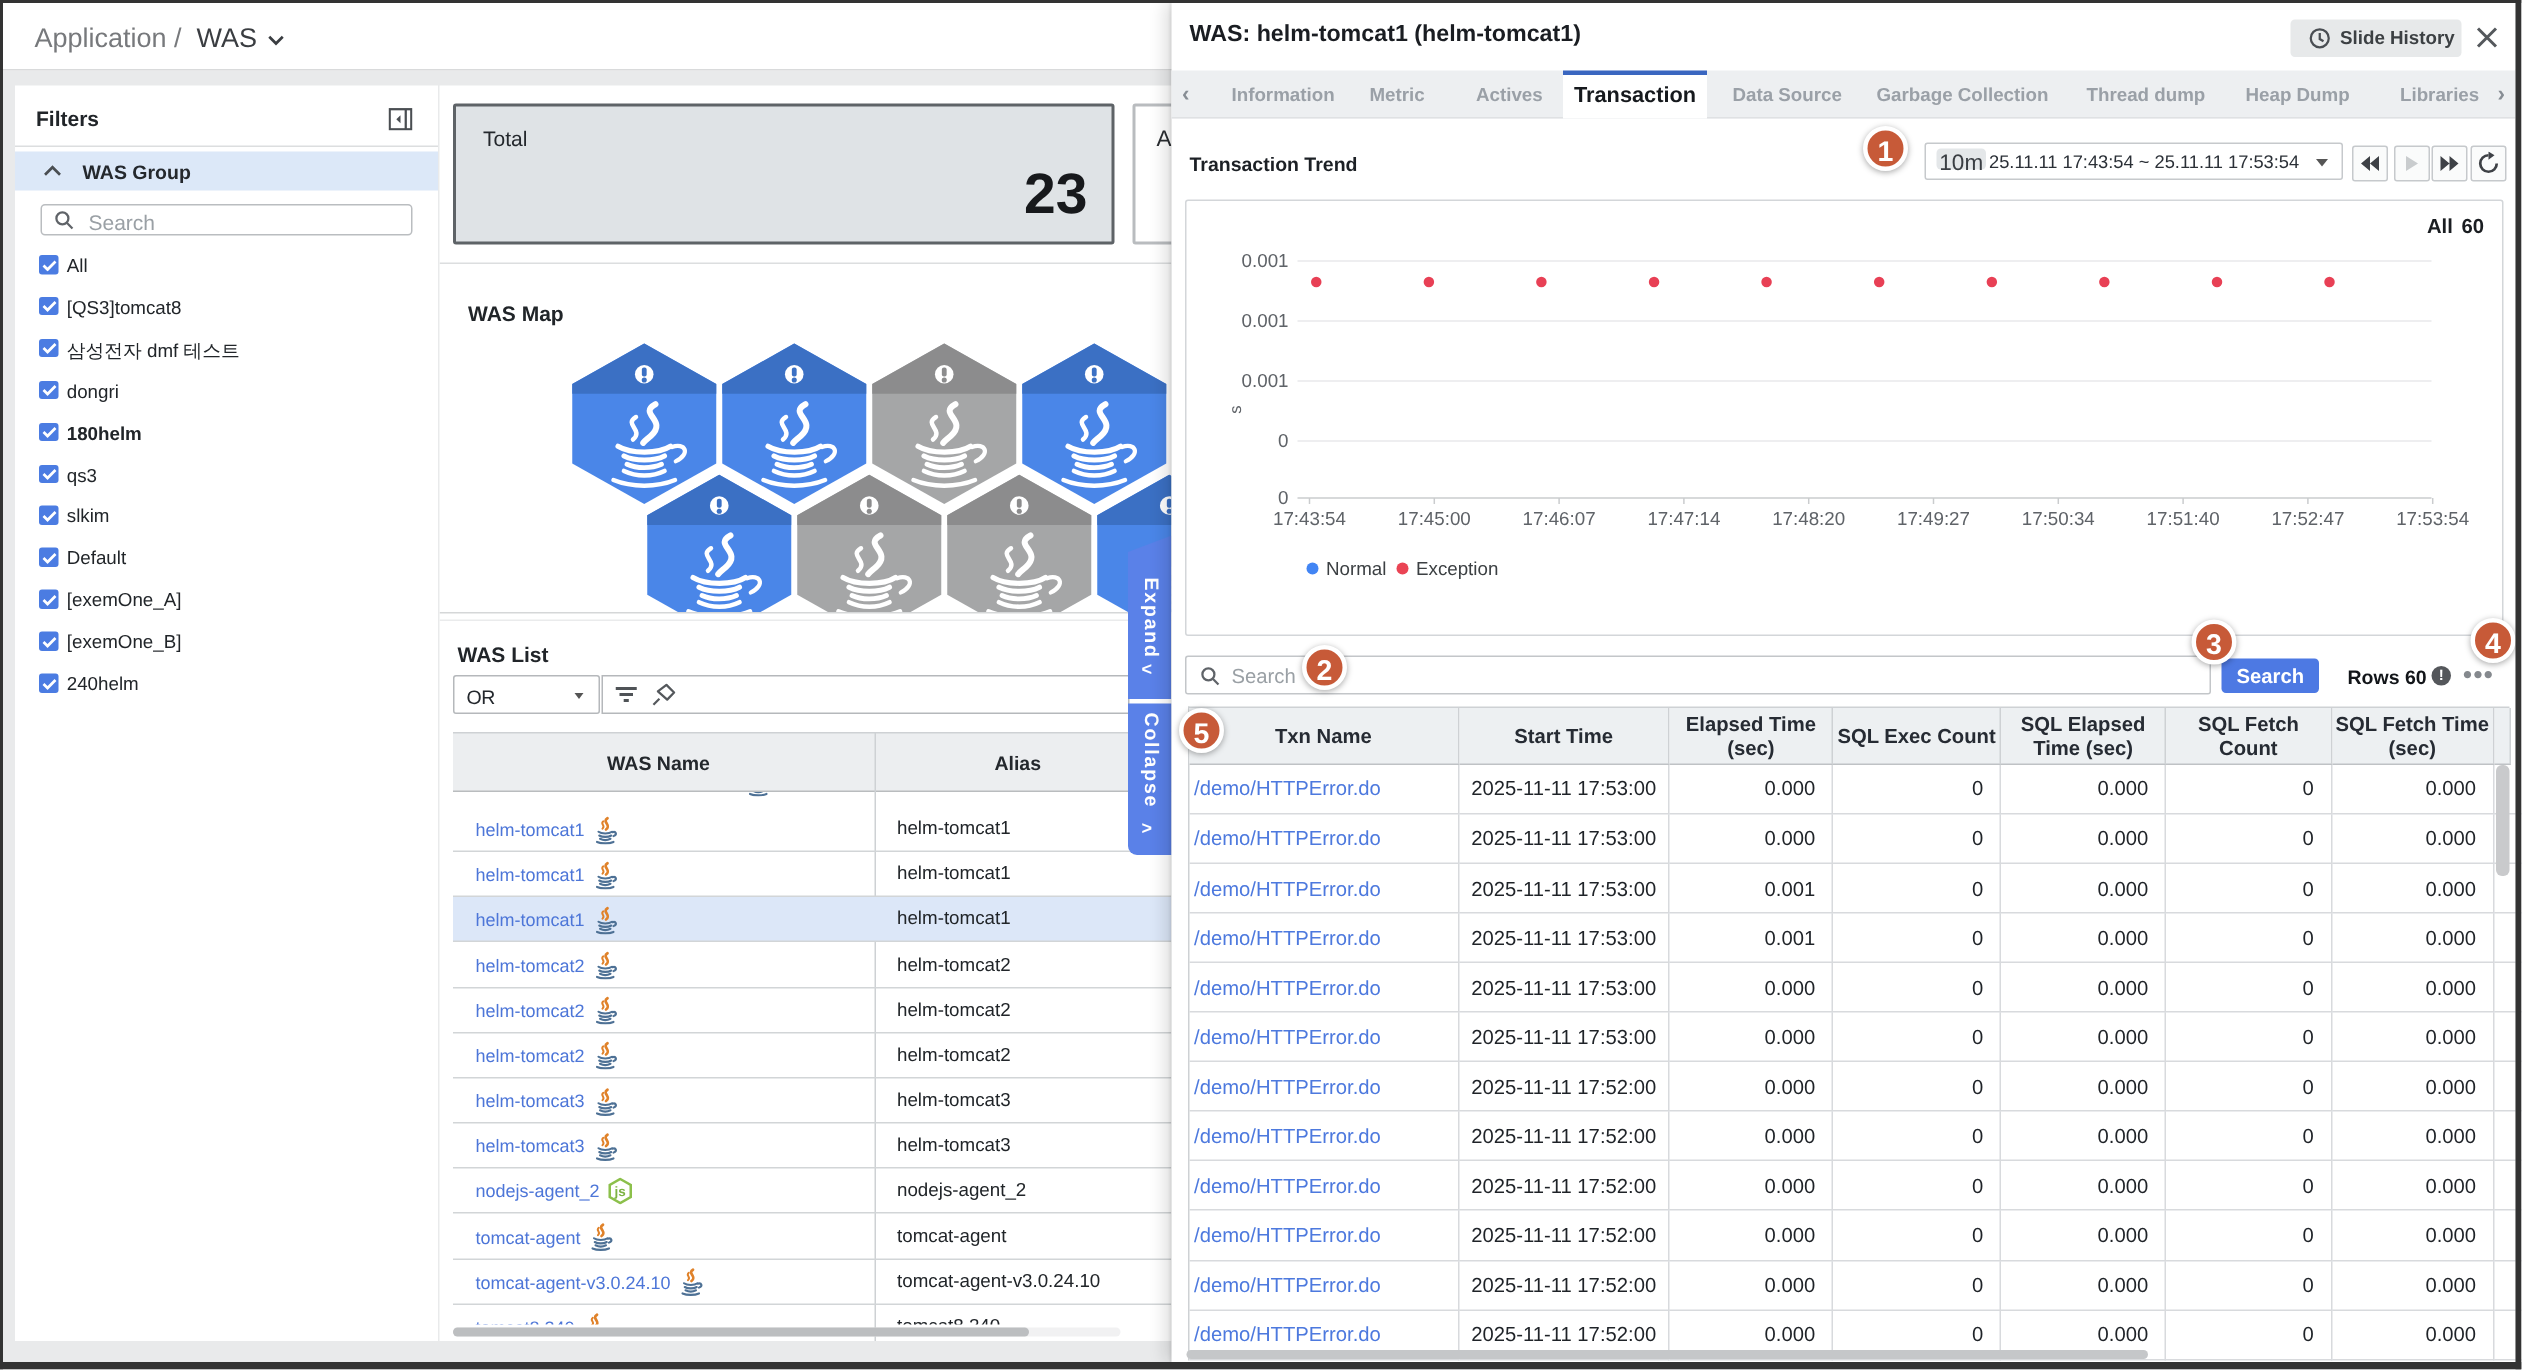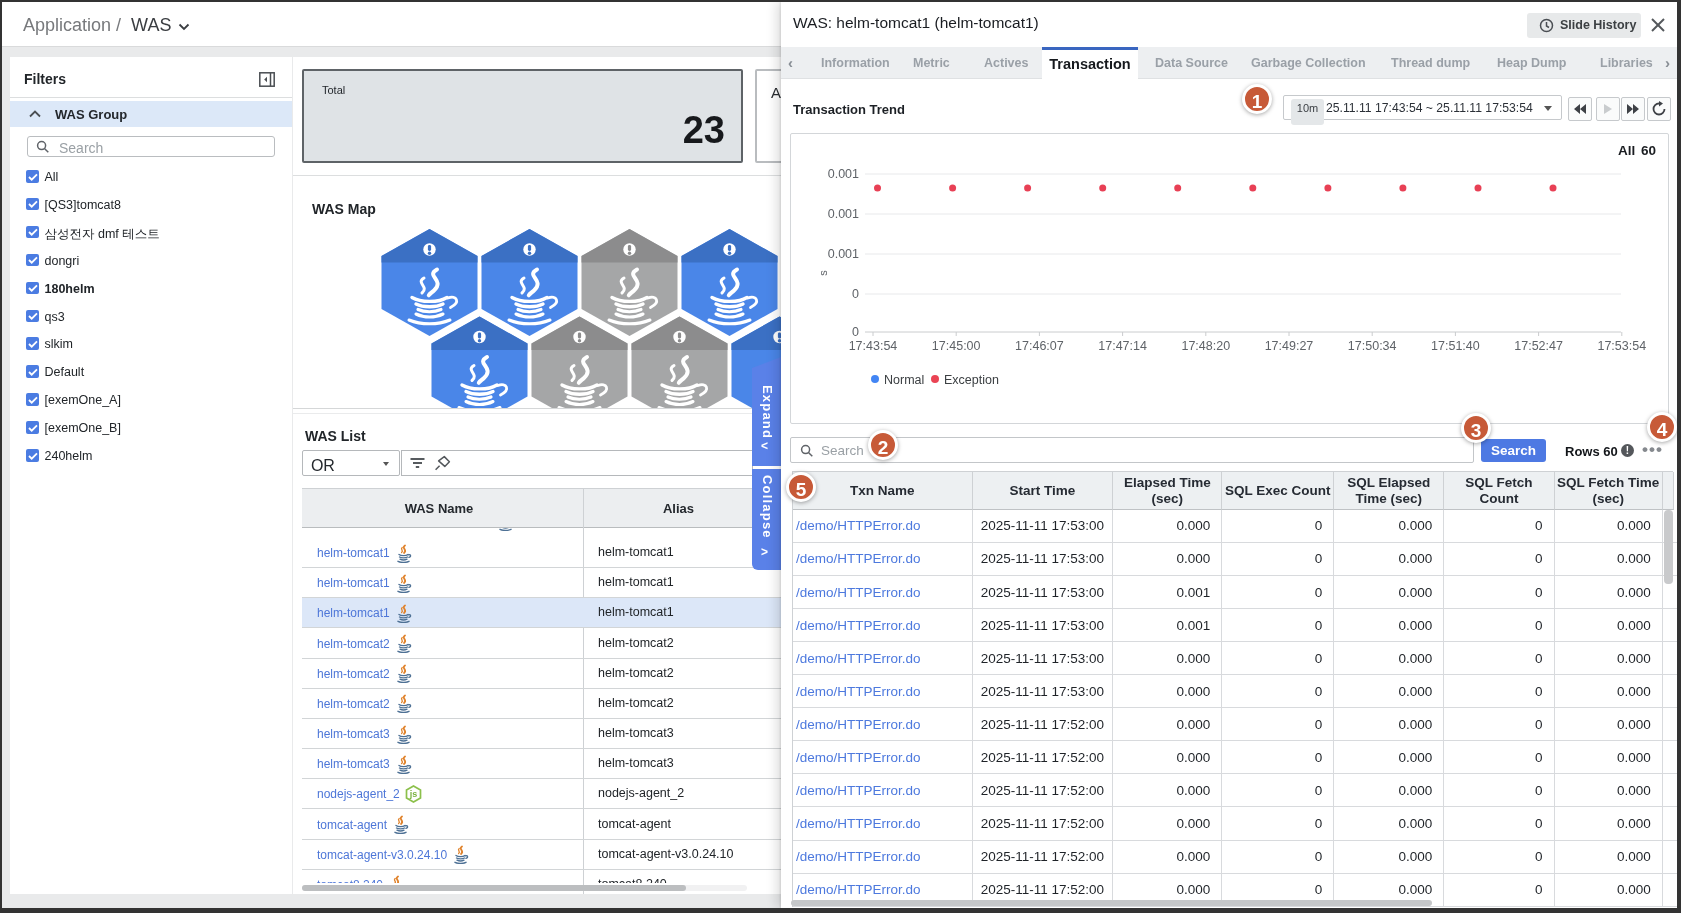--- a/index.html
+++ b/index.html
@@ -25,32 +25,32 @@
 #wasgroup span { position:absolute; left:45px; top:6px; font-size:13px; font-weight:bold; color:#24282d; }
 #fsearch { left:17px; top:79px; width:248px; height:21px; border:1px solid #babdc0; border-radius:3px; background:#fff; }
 #fsearch span { position:absolute; left:31px; top:3px; font-size:14px; color:#9aa0a5; }
 .fitem { position:absolute; left:16px; width:260px; height:16px; }
 .cb { position:absolute; left:0; top:1px; width:12.5px; height:12.5px; background:#4b7ce2; border-radius:2px; }
 .fitem label { position:absolute; left:18.5px; top:1px; font-size:12.5px; color:#212529; }
 
 
 #center { left:293px; top:57px; width:488px; height:837px; background:#fff; overflow:hidden; }
 #totcard { left:9px; top:12px; width:441px; height:94px; background:#dfe3e6; border:2px solid #5e6367; border-radius:2px; }
-#totcard .tlab { position:absolute; left:18px; top:13px; font-size:11px; color:#24282d; }
+#totcard .tlab { position:absolute; left:18px; top:13px; font-size:14px; color:#24282d; }
 #totcard .tnum { position:absolute; right:16px; bottom:9px; font-size:38px; font-weight:bold; color:#17191c; }
 #card2 { left:462px; top:12px; width:60px; height:94px; background:#fff; border:2px solid #b9bcbf; border-radius:2px; }
 #card2 span { position:absolute; left:14px; top:13px; font-size:15px; color:#2a2d31; }
 #mapdiv { left:0; top:118px; width:488px; height:1px; background:#dcdedf; }
 .stitle { font-size:14px; font-weight:bold; color:#212529; }
 #wasmapT { left:19px; top:127.5px;margin-top:16px; }
 #mapline { left:0; top:351px; width:488px; height:1px; background:#d5d7d8; }
 #mapline2 { left:0; top:356px; width:488px; height:1px; background:#eaebec; }
 #waslistT { left:12px; top:371px; }
 #orsel { left:9px; top:393px; width:98px; height:26px; border:1px solid #b5b8bb; border-radius:2px; background:#fff; }
-#orsel span { position:absolute; left:8px; top:6px; font-size:16px; color:#24282d; letter-spacing:-0.3px; }
+#orsel span { position:absolute; left:8px; top:6px; font-size:13px; color:#24282d; letter-spacing:-0.3px; }
 #orsel .da { position:absolute; right:10px; top:11px; width:0; height:0; border-left:3.5px solid transparent; border-right:3.5px solid transparent; border-top:4.5px solid #555; }
 #wlhead { left:9px; top:431px; width:479px; height:40px; background:#eceef0; border-top:1px solid #ced1d4; border-bottom:1px solid #b9bcbe; }
 #wlhead .hc { position:absolute; top:12px; font-size:13px; font-weight:bold; color:#24282d; }
 #wlvd { left:290px; top:431px; width:1px; height:452px; background:#ced1d4; }
 .wlrow { position:absolute; left:9px; width:479px; height:30px; border-bottom:1px solid #d2d5d7; }
 .wlrow.hl { background:#dce7f8; }
 .wname { position:absolute; left:15px; top:2px; height:26px; display:flex; align-items:center; gap:5px; font-size:12px; color:#4d76d8; white-space:nowrap; }
 .walias { position:absolute; left:296px; top:7px; font-size:12.5px; color:#212529; }
 #wlclip { left:9px; top:470.8px; width:479px; height:355.5px; overflow:hidden; }
 .wlrow { left:0 !important; }
@@ -61,33 +61,33 @@
 
 #handle { left:752px; top:348px; width:29px; height:222px; z-index:10; }
 .hbtn { position:absolute; left:0; width:29px; background:#5a81e8; color:#fff; }
 #hb1 { top:9px; height:109px; clip-path:polygon(100% 0, 100% 100%, 0 100%, 0 11px); }
 #hb2 { top:121px; height:101px; border-radius:0 0 0 6px; }
 .hword { position:absolute; left:8px; writing-mode:vertical-rl; font-size:13px; font-weight:bold; letter-spacing:1.2px; }
 .hch { position:absolute; left:9px; font-size:12px; font-weight:bold; }
 
 
 #overlay { left:781px; top:2px; width:896px; height:906px; background:#fff; box-shadow:-5px 0 10px rgba(0,0,0,0.12), -1px 0 2px rgba(0,0,0,0.10); z-index:20; }
-#ovtitle { left:12px; top:12px; font-size:15.5px; font-weight:normal; color:#1a1d22; }
+#ovtitle { left:12px; top:12px; font-size:15.5px; font-weight:bold; color:#1a1d22; }
 #slidehist { left:746px; top:11px; width:114px; height:25px; background:#e7e9ea; border-radius:3px; }
 #slidehist span { position:absolute; left:33px; top:5px; font-size:12.5px; font-weight:bold; color:#3c4043; white-space:nowrap; }
 #closex { left:869px; top:15px; width:16px; height:16px; }
 #tabs { left:0; top:45px; width:896px; height:32px; background:#edeff1; border-bottom:1px solid #dfe1e3; }
 .tab { position:absolute; top:9px; font-size:12.5px; font-weight:bold; color:#9aa0a7; }
 #tabactive { position:absolute; left:261px; top:0; width:96px; height:32px; background:#fff; border-top:3px solid #3a66c0; }
 #tabactive span { position:absolute; width:96px; text-align:center; top:6px; font-size:14.5px; font-weight:bold; color:#16191d; }
 #ttrend { left:12px; top:100px; font-size:13px; font-weight:bold; color:#1c2025; }
 
 
 #timebox { left:502px; top:93px; width:279px; height:25px; border:1px solid #c6c9cc; border-radius:2px; background:#fff; }
-#timebox .chip { position:absolute; left:7px; top:3px; width:33px; height:26px; background:#e4e7e9; border-radius:3px; text-align:center; font-size:11px; line-height:19px; color:#3a3e43; }
+#timebox .chip { position:absolute; left:7px; top:3px; width:33px; height:14px; background:#e4e7e9; border-radius:3px; text-align:center; font-size:15px; line-height:19px; color:#3a3e43; }
 #timebox .dt { position:absolute; left:42px; top:5px; font-size:12.2px; color:#2b3037; white-space:nowrap; }
 #timebox .da { position:absolute; right:9px; top:10px; width:0; height:0; border-left:4.5px solid transparent; border-right:4.5px solid transparent; border-top:5.5px solid #555; }
 .navb { position:absolute; top:95px; width:24px; height:24px; border:1px solid #c6c9cc; border-radius:2px; background:#fafbfb; }
 
 
 #chart { left:9px; top:131px; width:879px; height:291px; border:1px solid #d3d6d9; border-radius:2px; background:#fff; }
 #all60 { left:827px; word-spacing:2px; top:9px; font-size:13.5px; font-weight:bold; color:#1a1d21; white-space:nowrap; }
 
 
 #rsearch { left:9px; top:435px; width:684px; height:26px; border:1px solid #c3c6c9; border-radius:2px; background:#fff; }

